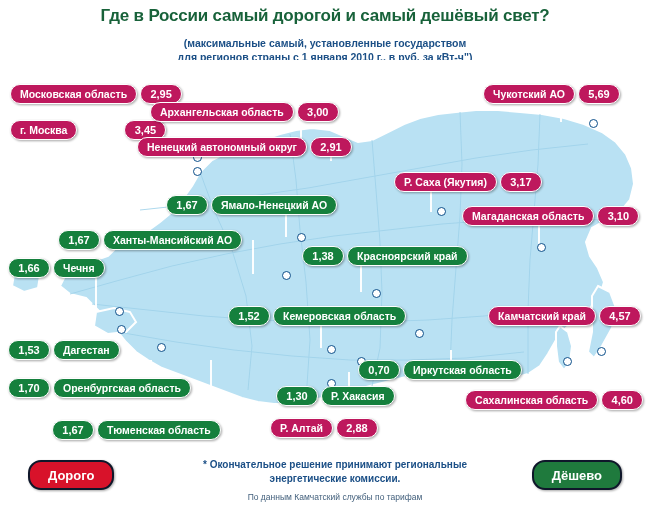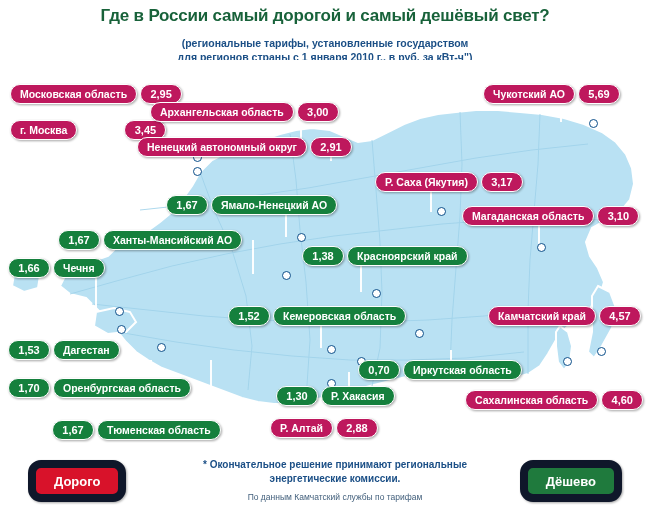--- a/index.html
+++ b/index.html
@@ -47,21 +47,21 @@
   .lbl.cheap .name,.lbl.cheap .val{background:#15803d;}
 
   
   .pin{position:absolute;width:7px;height:7px;border-radius:50%;background:#ffffff;border:1.5px solid #0c4f8a;}
   .leader{position:absolute;background:#ffffff;opacity:0.95;}
 
   
   .footer{position:absolute;left:0;top:452px;width:650px;height:60px;background:#ffffff;}
   .legend-pill{
     position:absolute;height:26px;display:flex;align-items:center;justify-content:center;
-    border-radius:13px;border:8px solid #0f172a;
+    border-radius:13px;border:2px solid #0f172a;
     font-size:13px;font-weight:bold;color:#ffffff;padding:0 18px;
     filter:drop-shadow(1px 1px 1px rgba(0,0,0,0.35));
   }
   .legend-expensive{left:28px;top:8px;background:#d8122a;}
   .legend-cheap{right:28px;top:8px;background:#1f7a3d;}
   .footnote{
     position:absolute;left:150px;top:6px;width:370px;text-align:center;
     font-size:10px;font-weight:bold;color:#1b4f86;line-height:14px;
   }
   .source{
@@ -69,21 +69,21 @@
     font-size:8.5px;color:#44617d;
   }
 </style>
 </head>
 <body>
 
 <div id="stage">
 
   <div class="title">Где в России самый дорогой и самый дешёвый свет?</div>
   <div class="subtitle">
-    <div>(региональные тарифы, установленные государством</div>
+    <div>(максимальные самый, установленные государством</div>
     <div>для регионов страны с 1 января 2010 г., в руб. за кВт-ч")</div>
   </div>
 
   <div class="map-wrap">
     <div class="map-sea"></div>
 
     <svg width="650" height="395" viewBox="0 0 650 395" style="position:absolute;left:0;top:0;">
 
       <path fill="#b9e1f3" stroke="#ffffff" stroke-width="2" d="M86,238 L70,234 L60,226 L66,214 L82,206 L96,200 L108,196 L118,186
                L130,178 L146,172 L160,162 L172,152 L182,140 L192,126 L200,112
@@ -180,21 +180,21 @@
           <div class="val">3,00</div>
         </div>
         <div class="lbl expensive" style="left: 137px; top: 77px;">
           <div class="name">Ненецкий автономный округ</div>
           <div class="val">2,91</div>
         </div>
         <div class="lbl expensive" style="left: 483px; top: 24px;">
           <div class="name">Чукотский АО</div>
           <div class="val">5,69</div>
         </div>
-        <div class="lbl expensive" style="left: 375px; top: 112px; text-align: center;">
+        <div class="lbl expensive" style="left: 394px; top: 112px; text-align: center;">
           <div class="name">Р. Саха (Якутия)</div>
           <div class="val">3,17</div>
         </div>
         <div class="lbl expensive" style="left: 462px; top: 146px;">
           <div class="name">Магаданская область</div>
           <div class="val">3,10</div>
         </div>
         <div class="lbl cheap left" style="left: 166px; top: 135px;">
           <div class="val">1,67</div>
           <div class="name">Ямало-Ненецкий АО</div>

